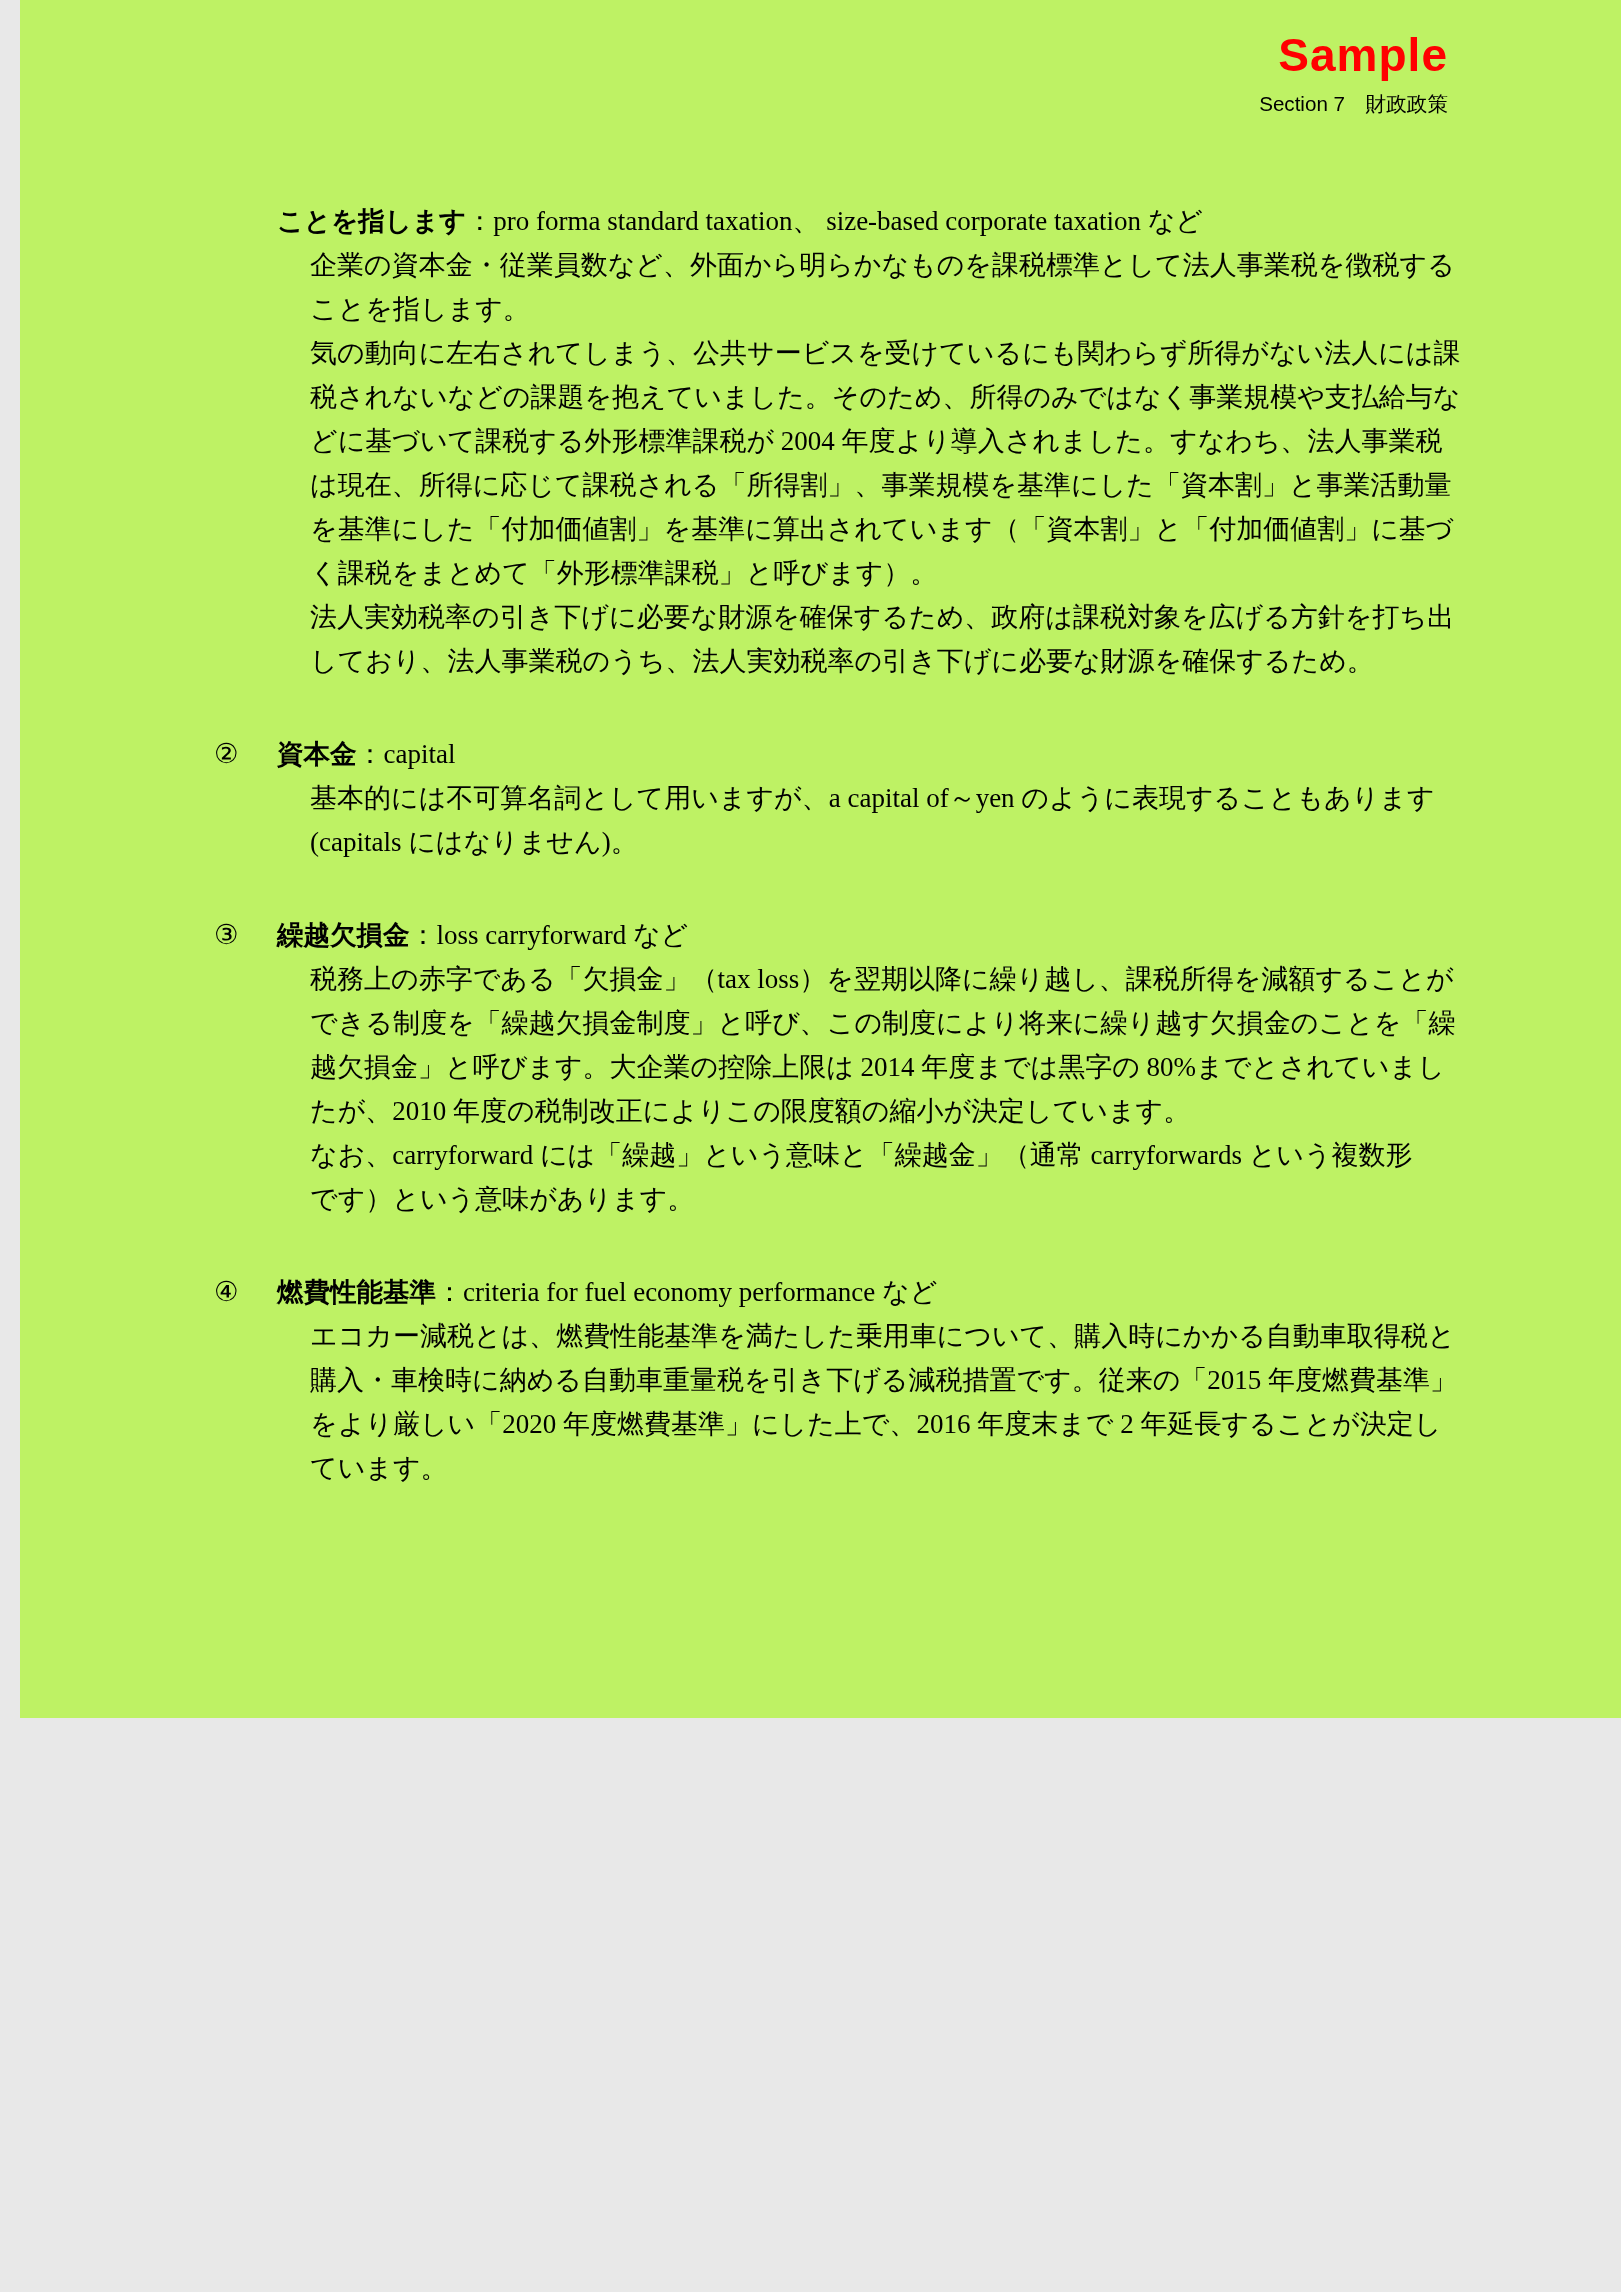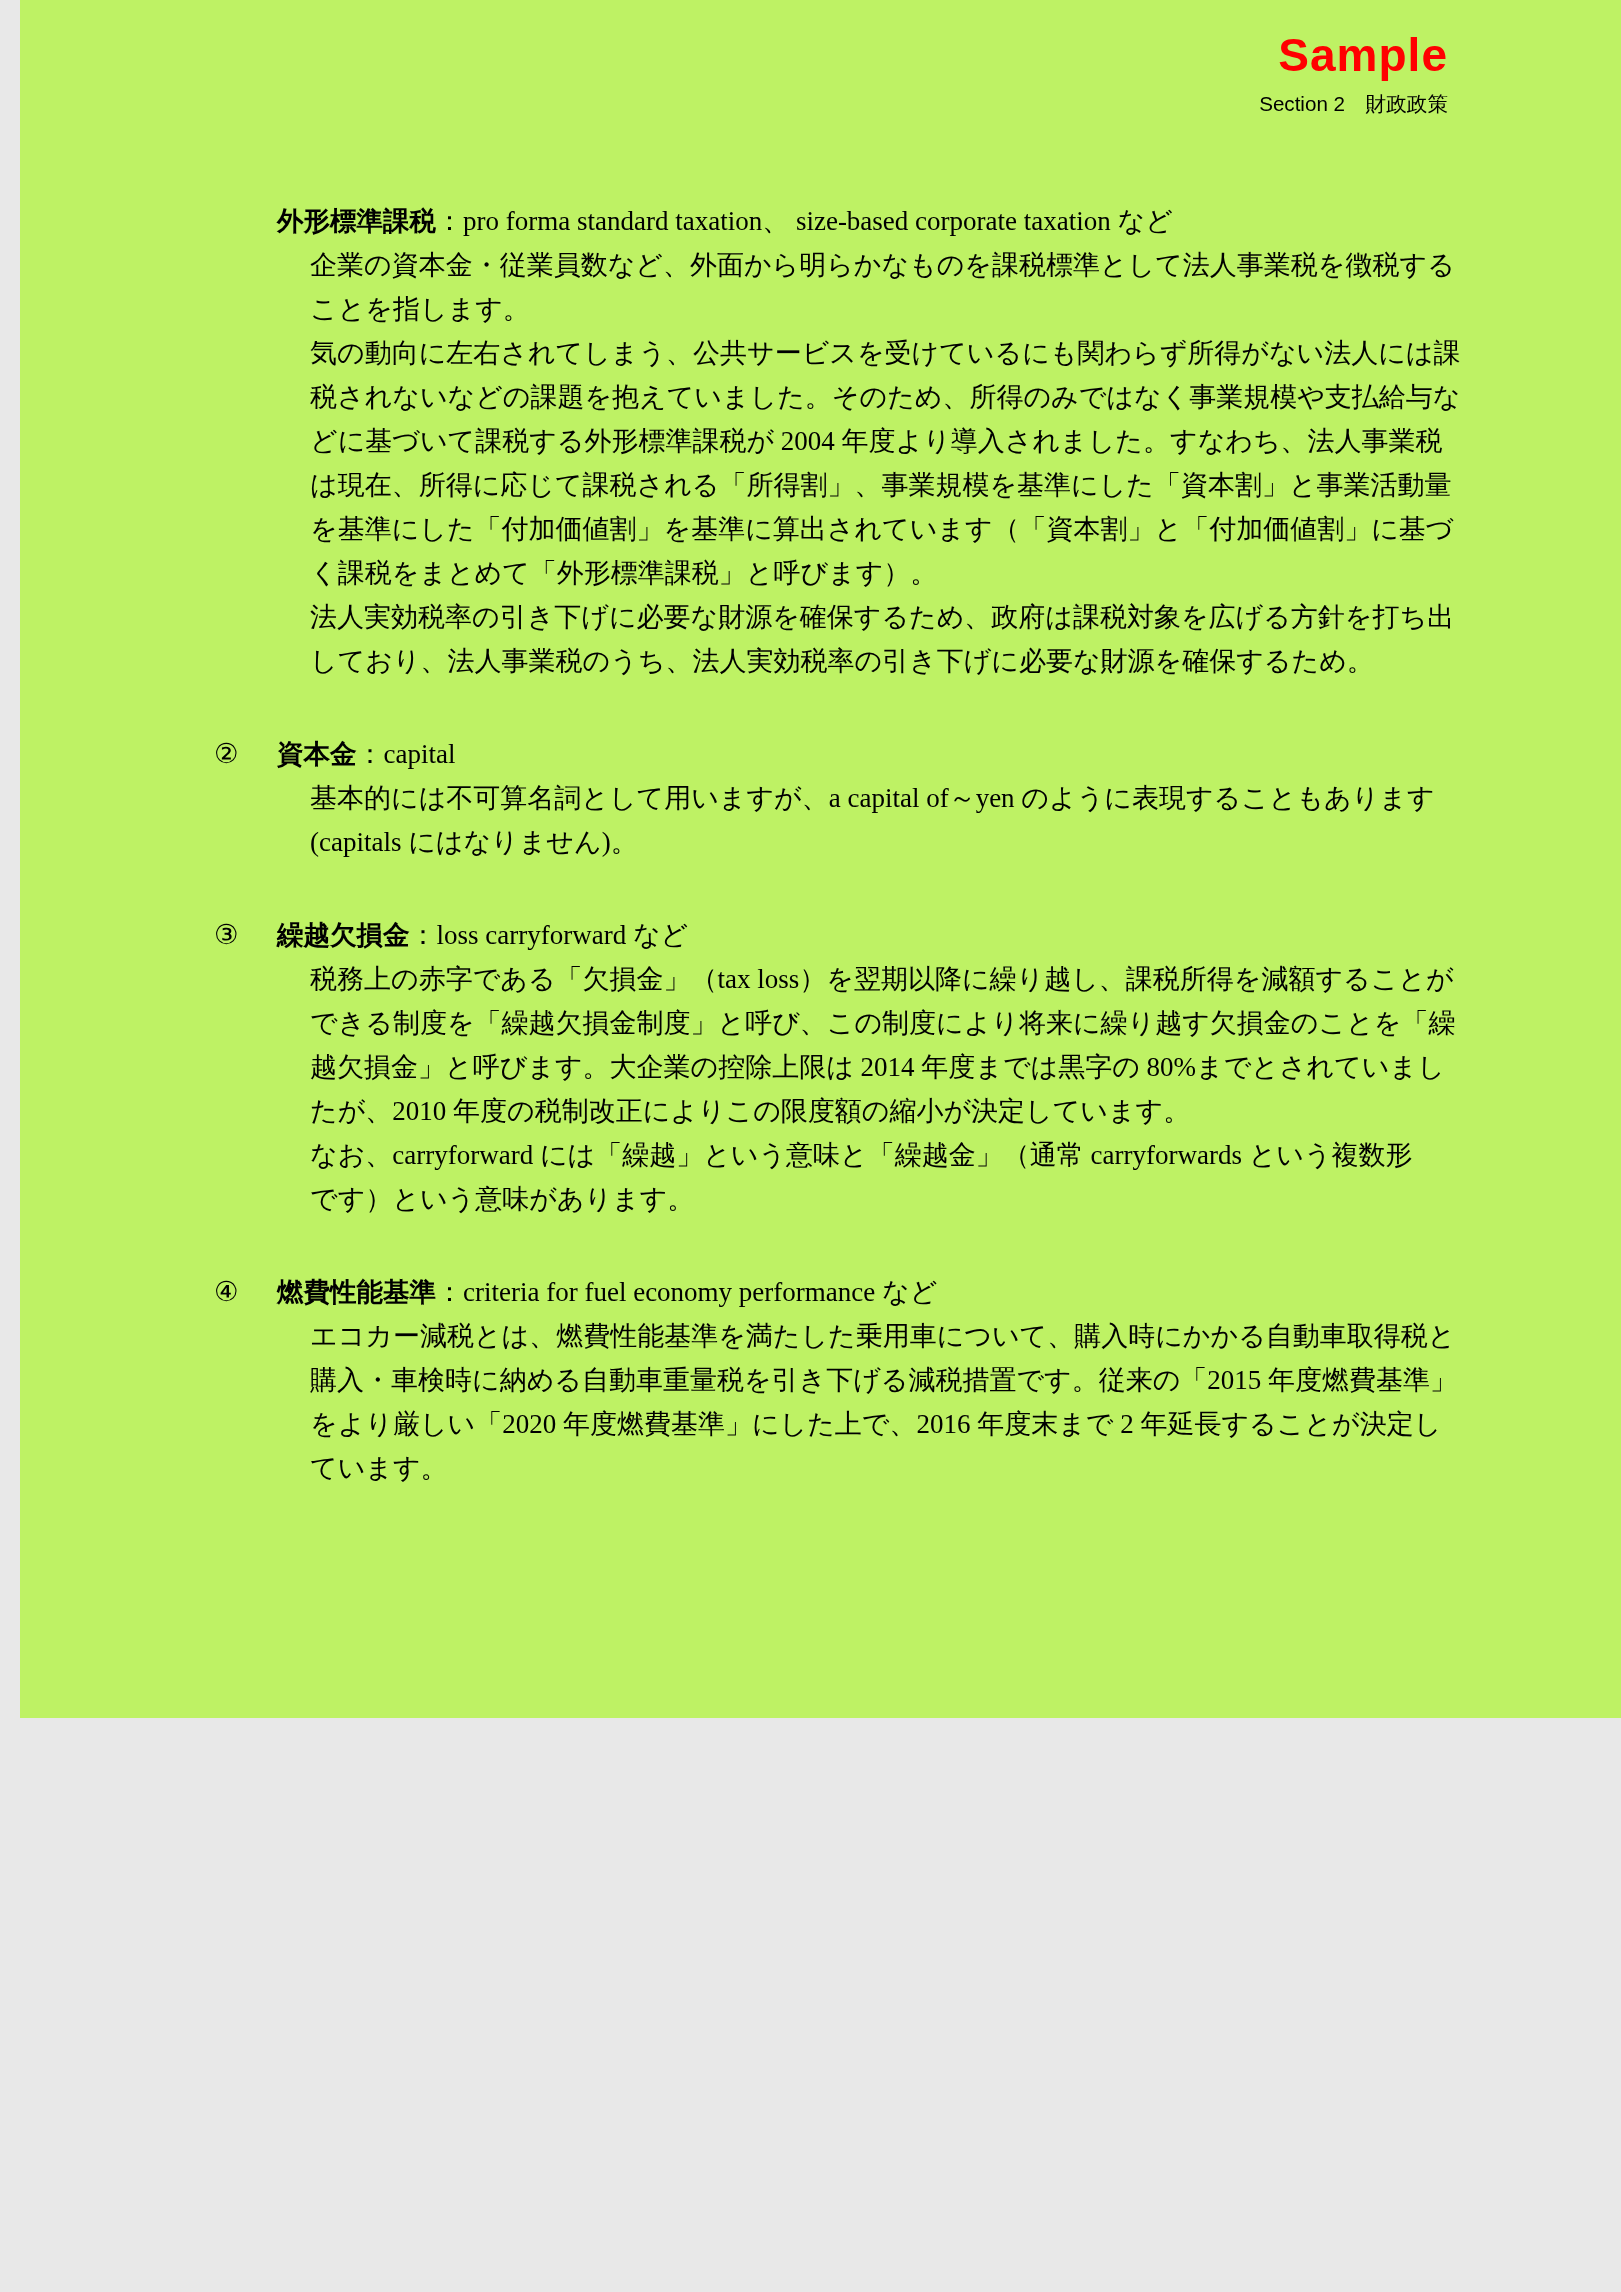--- a/index.html
+++ b/index.html
@@ -61,27 +61,27 @@
     font-size:23.5px; line-height:31px;
     color:#000000;
   }
 </style>
 </head>
 <body>
 
 <div class="page">
 
   <div class="sample">Sample</div>
-  <div class="section-label">Section 2　財政政策</div>
+  <div class="section-label">Section 7　財政政策</div>
 
   <div class="content">
 
     <section class="entry">
       <div class="entry-heading">
-        <span class="entry-number"></span><span class="entry-term">外形標準課税</span><span class="entry-colon">：</span><span class="entry-english">pro forma standard taxation、 size-based corporate taxation など</span>
+        <span class="entry-number"></span><span class="entry-term">ことを指します</span><span class="entry-colon">：</span><span class="entry-english">pro forma standard taxation、 size-based corporate taxation など</span>
       </div>
       <div class="entry-body">
           <div class="line">企業の資本金・従業員数など、外面から明らかなものを課税標準として法人事業税を徴税する</div>
           <div class="line">ことを指します。</div>
         </div>
       <div class="entry-body">
           <div class="line">気の動向に左右されてしまう、公共サービスを受けているにも関わらず所得がない法人には課</div>
           <div class="line">税されないなどの課題を抱えていました。そのため、所得のみではなく事業規模や支払給与な</div>
           <div class="line">どに基づいて課税する外形標準課税が 2004 年度より導入されました。すなわち、法人事業税</div>
           <div class="line">は現在、所得に応じて課税される「所得割」、事業規模を基準にした「資本割」と事業活動量</div>

